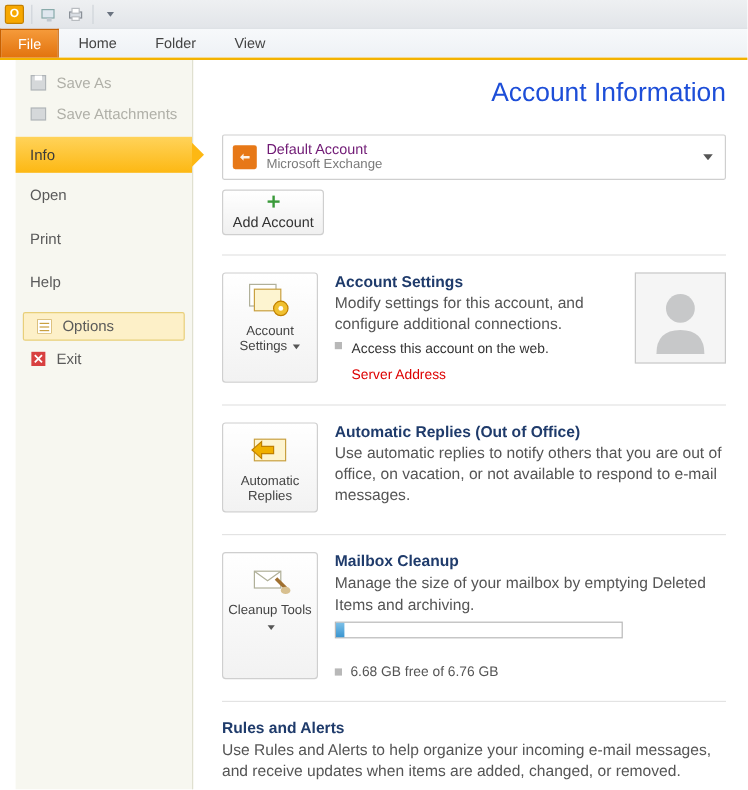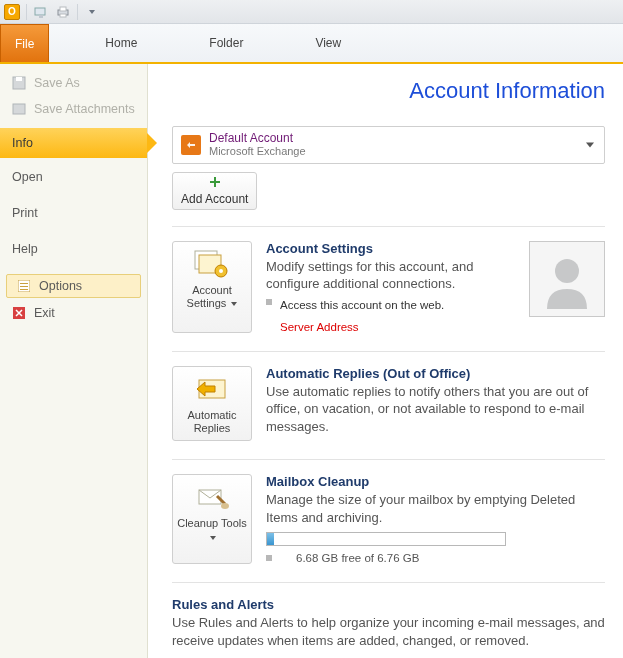--- a/index.html
+++ b/index.html
@@ -35,26 +35,25 @@
   width: 16px; height: 16px;
   display: flex; align-items: center; justify-content: center;
   color: #6a7380;
 }
 .qat-sep {
   width: 1px; height: 16px; background: #cfd4da;
 }
 
 
 .ribbon {
-  height: 40px;
+  height: 26px;
   background: linear-gradient(#f7f9fb, #eef1f5);
   border-bottom: 2px solid #f3b200;
   display: flex;
   align-items: stretch;
-  gap: 40px;
 }
 .ribbon-tab {
   padding: 0 16px;
   color: #444;
   display: flex; align-items: center;
   font-size: 12px;
   cursor: pointer;
 }
 .ribbon-tab.file {
   background: #e77817;
@@ -62,20 +61,21 @@
   color: #fff;
   border: 1px solid #c76000;
   border-bottom: none;
   padding: 0 14px;
 }
 
 
 .body {
   display: flex;
   height: calc(658px - 24px - 26px);
+  padding-left: 13px;
 }
 
 
 .leftnav {
   width: 148px;
   background: #f7f7f0;
   border-right: 1px solid #e0e0d0;
   padding-top: 6px;
 }
 .nav-item {
@@ -250,22 +250,22 @@
   background: #fff;
   position: relative;
   width: 240px;
 }
 .progress-fill {
   position: absolute; left: 0; top: 0; bottom: 0;
   width: 3%;
   background: linear-gradient(#7cc0e8, #3a95d0);
 }
 .storage-row {
-  display: flex; align-items: center; gap: 24px;
-  margin-top: 6px; font-size: 11.5px; color: #555;
+  display: flex; align-items: center; gap: 7px;
+  margin-top: 22px; font-size: 11.5px; color: #555;
 }
 .storage-row .sq { width: 6px; height: 6px; background: #b8b8b8; }
 </style>
 </head>
 <body>
 
 <div class="titlebar">
   <div class="app-icon">O</div>
   <div class="qat-sep"></div>
   <div class="qat-icon">

